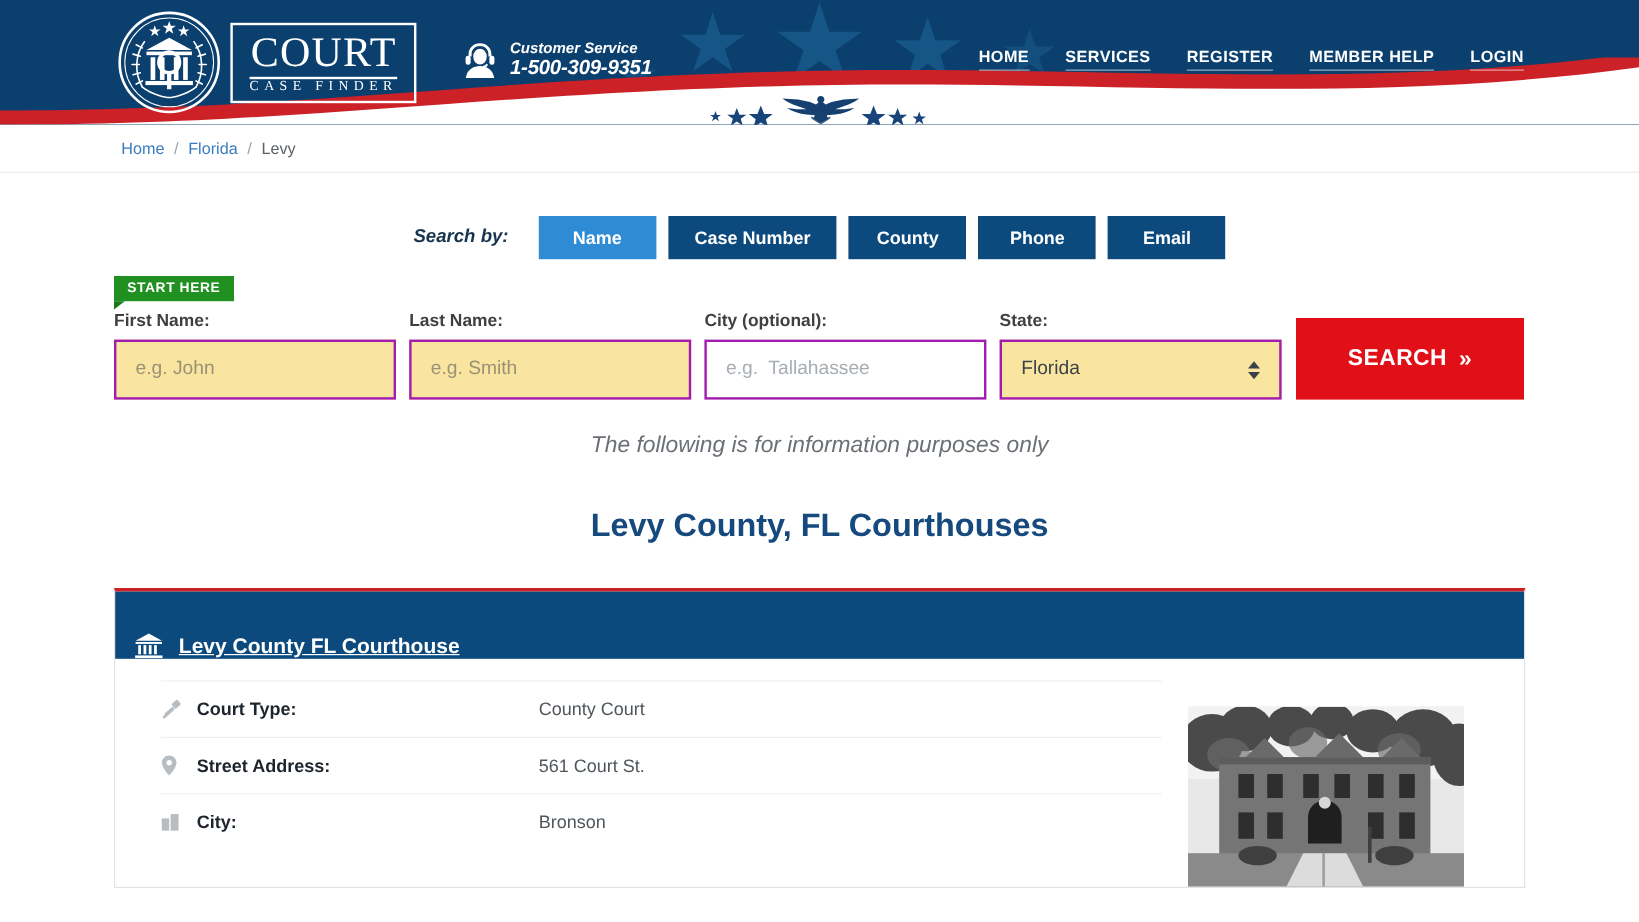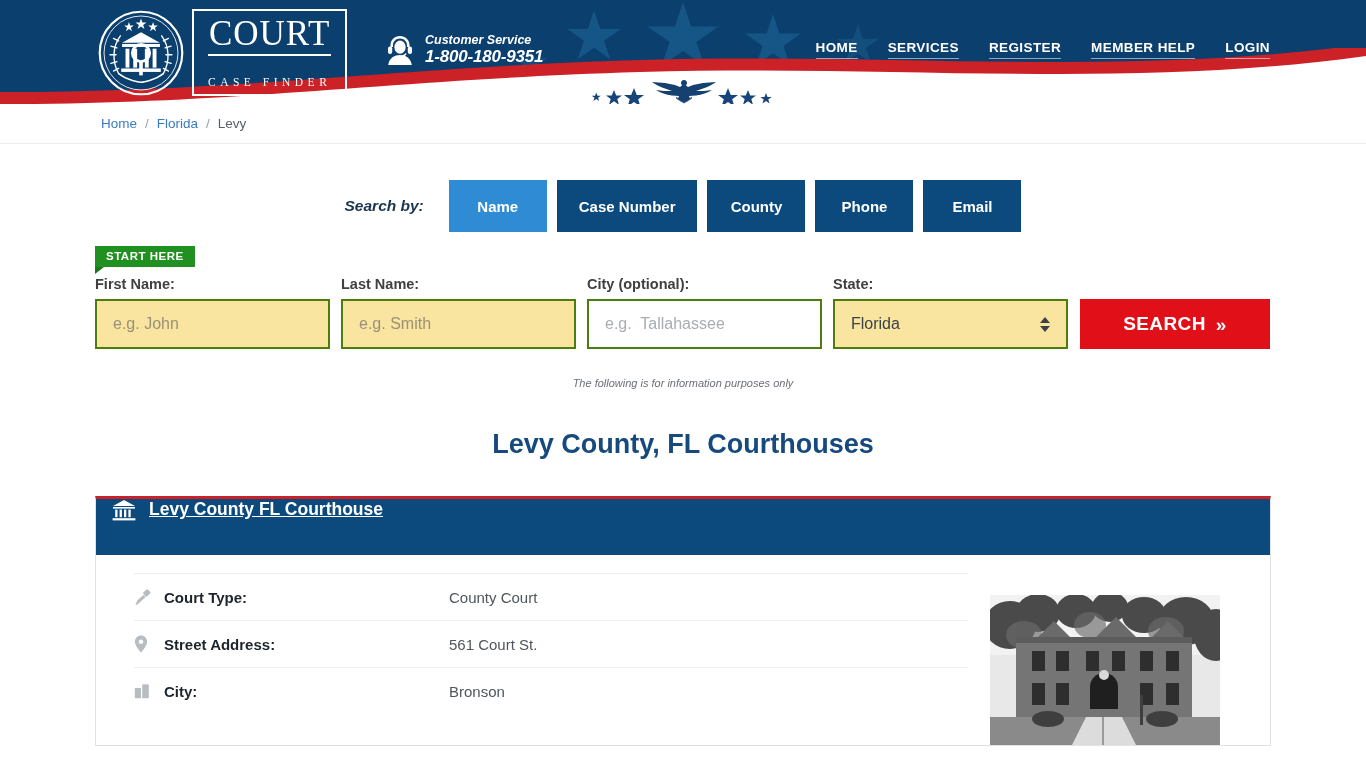--- a/index.html
+++ b/index.html
@@ -47,21 +47,21 @@
     text-align: center;
     border-bottom: 2px solid #ffffff;
     padding-bottom: 3px;
   }
   .logo-sub {
     color: #ffffff;
     font-family: "Liberation Serif", serif;
     font-size: 11.5px;
     letter-spacing: 4.5px;
     text-align: center;
-    padding-top: 20px;
+    padding-top: 0;
   }
 
   .cs-wrap {
     position: absolute; left: 384px; top: 33px;
     display: flex; align-items: center; gap: 9px;
     z-index: 5;
   }
   .cs-icon { width: 32px; height: 34px; }
   .cs-label {
     color: #ffffff; font-size: 12.5px; font-style: italic;
@@ -111,21 +111,21 @@
 
   .searchby-row {
     display: flex; align-items: center; justify-content: center;
     gap: 10px; margin-top: 36px;
   }
   .searchby-label {
     color: #18344e; font-size: 15.5px; font-style: italic; font-weight: bold;
     margin-right: 15px;
   }
   .tab-btn {
-    height: 52px; min-width: 98px;
+    height: 36px; min-width: 98px;
     background: #0c4a7e; color: #ffffff;
     font-size: 15px; font-weight: bold;
     border: none; cursor: pointer;
     padding: 0 22px;
     display: flex; align-items: center; justify-content: center;
   }
   .tab-btn.active { background: #2e8bd4; }
 
   .form-area { position: relative; margin-top: 26px; padding-left: 0; }
 
@@ -144,21 +144,21 @@
   }
 
   .form-row { display: flex; align-items: flex-end; gap: 11px; padding-top: 18px; }
   .fld { display: flex; flex-direction: column; }
   .fld label {
     font-size: 14.5px; font-weight: bold; color: #404040;
     margin-bottom: 7px;
   }
   .fld input, .fld .fake-select {
     height: 50px;
-    border: 2px solid #4d7c0f;
+    border: 2px solid #a21caf;
     font-size: 16px;
     padding: 0 16px;
     color: #3b4248;
     background: #f9e4a0;
     outline: none;
     font-family: "Liberation Sans", sans-serif;
   }
   .fld input::placeholder { color: #9b9176; }
   .fld input.plain { background: #ffffff; }
   .fld input.plain::placeholder { color: #a7adb3; }
@@ -174,51 +174,51 @@
   .spinner { display: flex; flex-direction: column; gap: 3px; margin-left: 8px; }
   .spinner i {
     width: 0; height: 0;
     border-left: 5px solid transparent;
     border-right: 5px solid transparent;
   }
   .spinner i.up   { border-bottom: 6px solid #3b4248; }
   .spinner i.down { border-top: 6px solid #3b4248; }
 
   .search-btn {
-    height: 50px; width: 190px;
+    height: 68px; width: 190px;
     background: #e00f18; color: #ffffff;
     border: none; cursor: pointer;
     font-size: 19px; font-weight: bold; letter-spacing: .4px;
     display: flex; align-items: center; justify-content: center; gap: 10px;
     margin-left: 1px;
   }
   .search-btn .chev { font-size: 19px; line-height: 1; }
 
   .disclaimer {
     text-align: center; margin-top: 28px;
-    color: #6b7076; font-size: 11px; font-style: italic;
+    color: #6b7076; font-size: 19px; font-style: italic;
   }
 
   h2.section-title {
     text-align: center; color: #164a7e;
     font-size: 27px; font-weight: bold;
     margin: 40px 0 0 0;
   }
 
   
   .court-card {
     margin-top: 36px;
     border: 1px solid #dfe3e6;
     border-top: 3px solid #cc2127;
     background: #ffffff;
   }
   .court-head {
     background: #0c4a7e;
     height: 56px;
-    display: flex; align-items: flex-start;
+    display: flex; align-items: flex-end;
     padding-left: 16px; gap: 13px;
   }
   .court-head .bldg { width: 24px; height: 22px; }
   .court-head a {
     color: #ffffff; font-size: 17.5px; font-weight: bold;
     text-decoration: underline;
   }
   .court-body { display: flex; padding: 18px 0 0 0; }
   .court-details { flex: 1; padding: 0 22px 0 38px; }
   .det-row {
@@ -321,21 +321,21 @@
         <path d="M16 3 C10.5 3 6.5 7 6.5 12 L6.5 14 L9 14 L9 12 C9 8.3 12.1 5.4 16 5.4 C19.9 5.4 23 8.3 23 12 L23 14 L25.5 14 L25.5 12 C25.5 7 21.5 3 16 3 Z"></path>
         <rect x="4" y="13.5" width="4.2" height="7.5" rx="2"></rect>
         <rect x="23.8" y="13.5" width="4.2" height="7.5" rx="2"></rect>
         <ellipse cx="16" cy="14.2" rx="5.6" ry="6.6"></ellipse>
         <path d="M16 22 C10.4 22 5.6 25.4 4.6 30.2 L4.2 32 L27.8 32 L27.4 30.2 C26.4 25.4 21.6 22 16 22 Z"></path>
         <path d="M22.5 20.5 C22.5 22.6 20.3 23.6 18.4 23.6 L18.4 21.8 C19.8 21.8 21 21.2 21 20.2 Z"></path>
       </g>
     </svg>
     <div>
       <div class="cs-label">Customer Service</div>
-      <div class="cs-phone">1-800-180-9351</div>
+      <div class="cs-phone">1-500-309-9351</div>
     </div>
   </div>
 
   <nav class="main-nav">
     <a href="#">HOME</a>
     <a href="#">SERVICES</a>
     <a href="#">REGISTER</a>
     <a href="#">MEMBER HELP</a>
     <a href="#">LOGIN</a>
   </nav>

